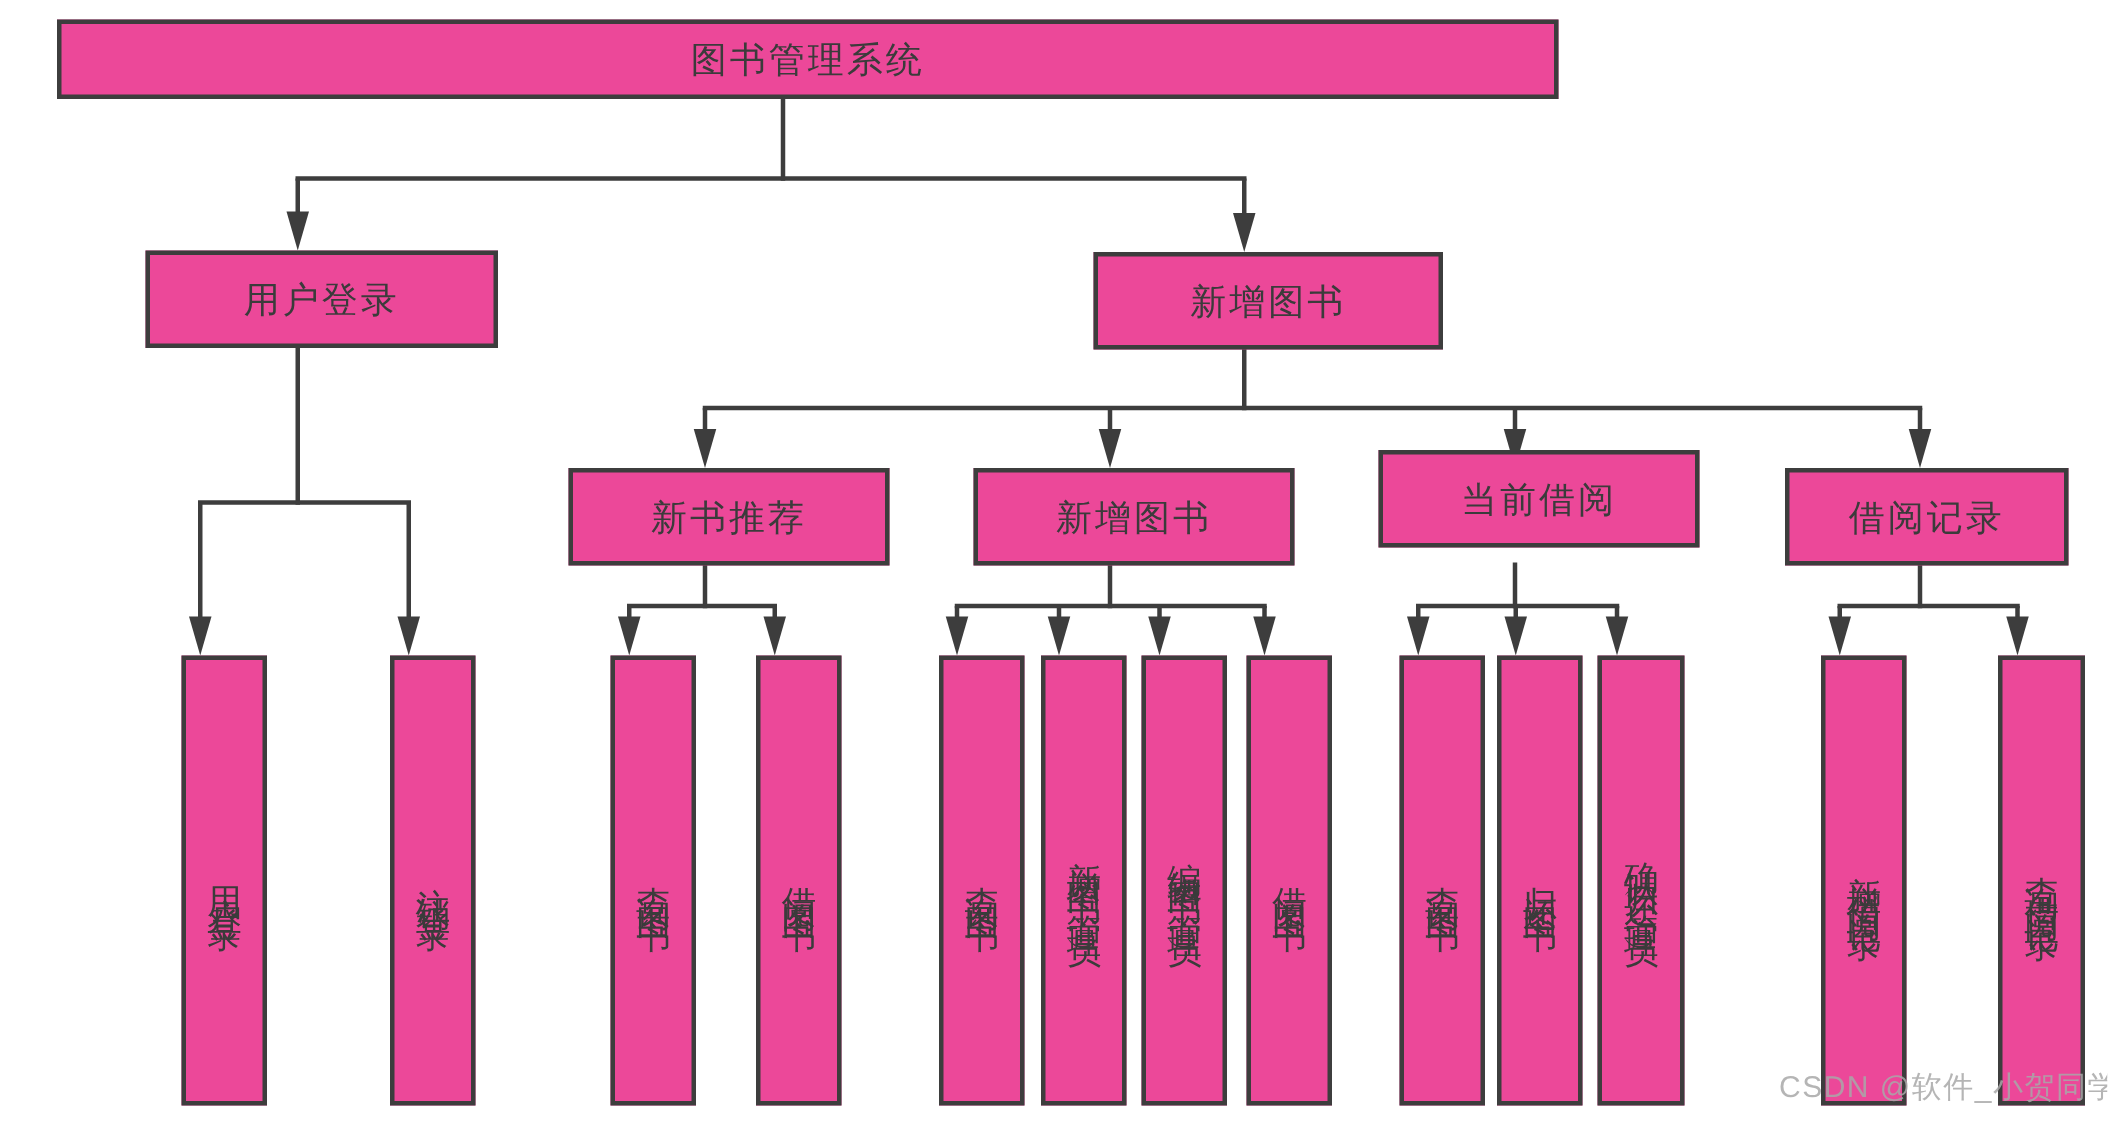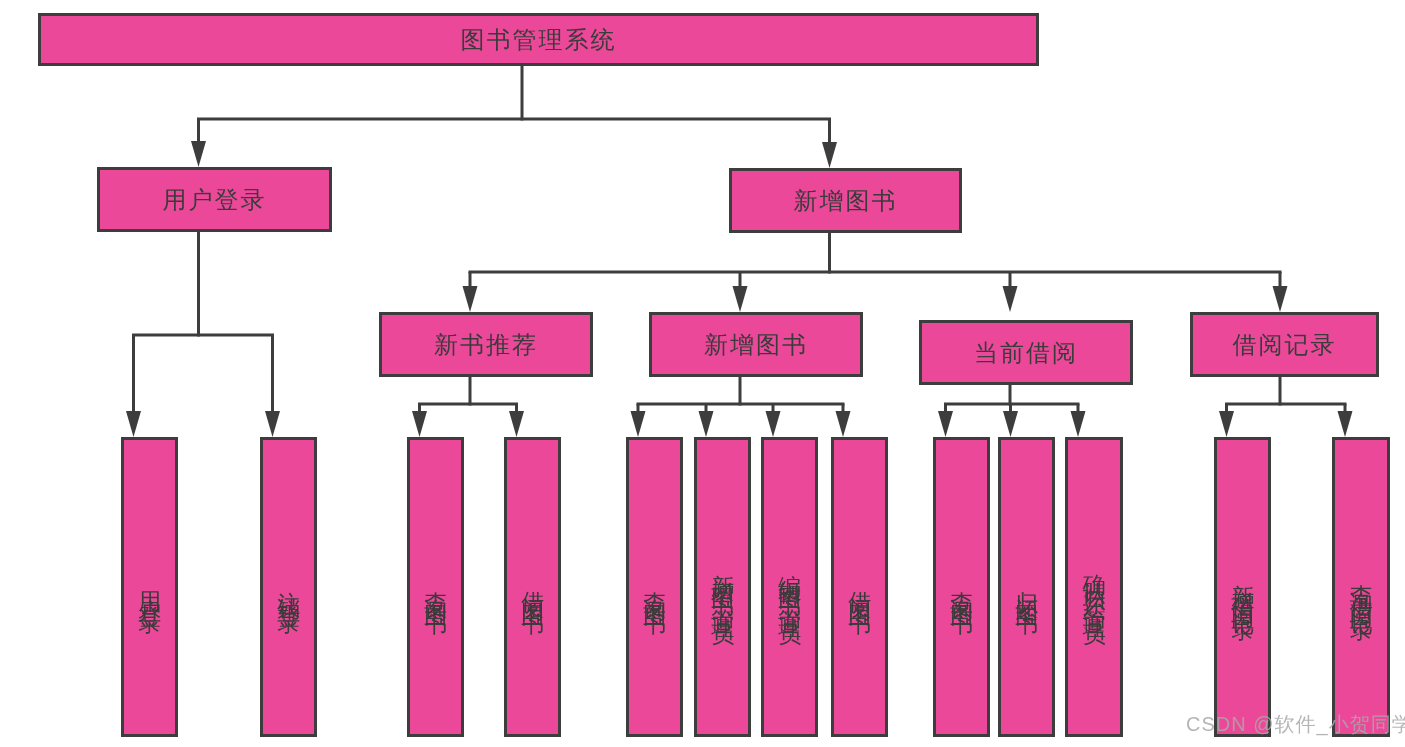--- a/index.html
+++ b/index.html
@@ -120,21 +120,21 @@
   <div class="node" style="left:713px;top:168px;width:233px;height:65px">
     <span>新增图书</span>
   </div>
 
   <div class="node" style="left:363px;top:312px;width:214px;height:65px">
     <span>新书推荐</span>
   </div>
   <div class="node" style="left:633px;top:312px;width:214px;height:65px">
     <span>新增图书</span>
   </div>
-  <div class="node" style="left:903px;top:320px;width:214px;height:65px">
+  <div class="node" style="left:903px;top:300px;width:214px;height:65px">
     <span>当前借阅</span>
   </div>
   <div class="node" style="left:1174px;top:312px;width:189px;height:65px">
     <span>借阅记录</span>
   </div>
 
   <div class="node leaf" style="left:105px;top:437px;width:57px;height:300px">
     <span>用户登录</span>
   </div>
   <div class="node leaf" style="left:244px;top:437px;width:57px;height:300px">

